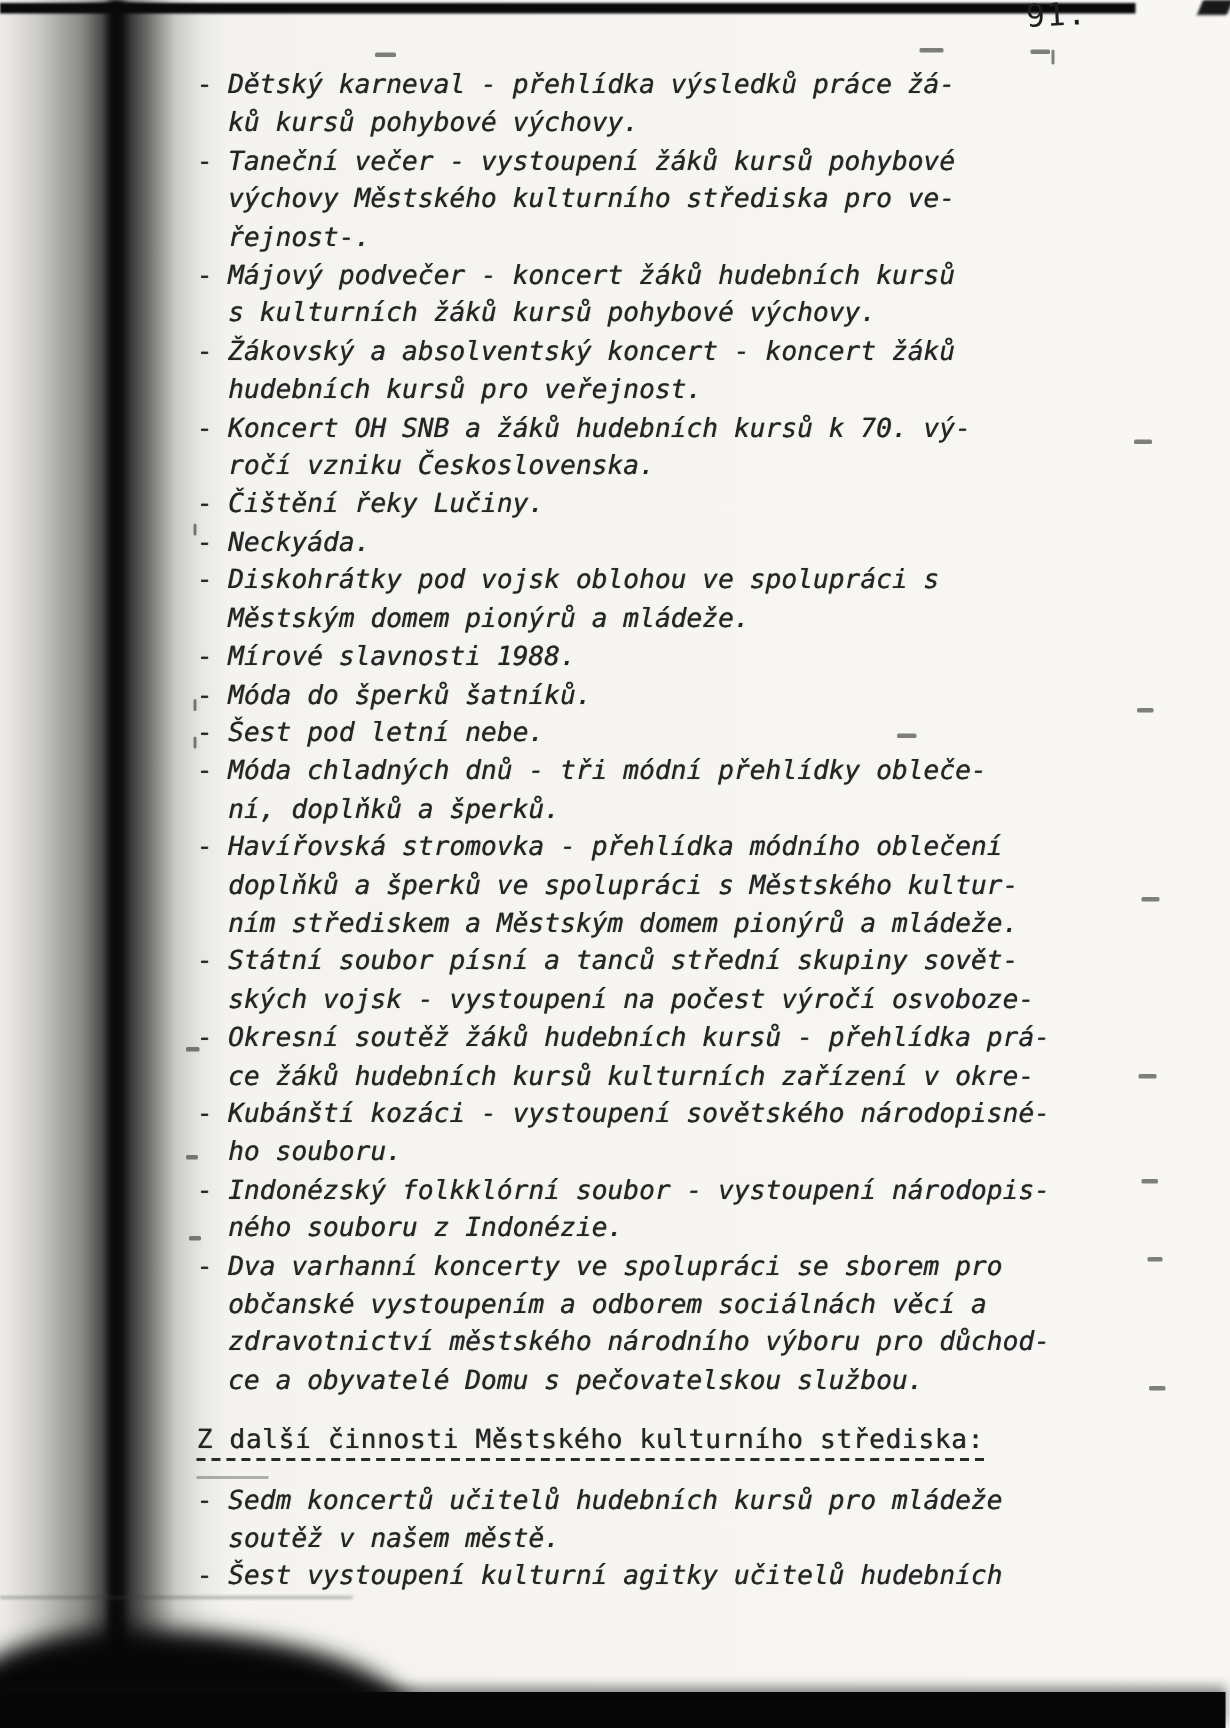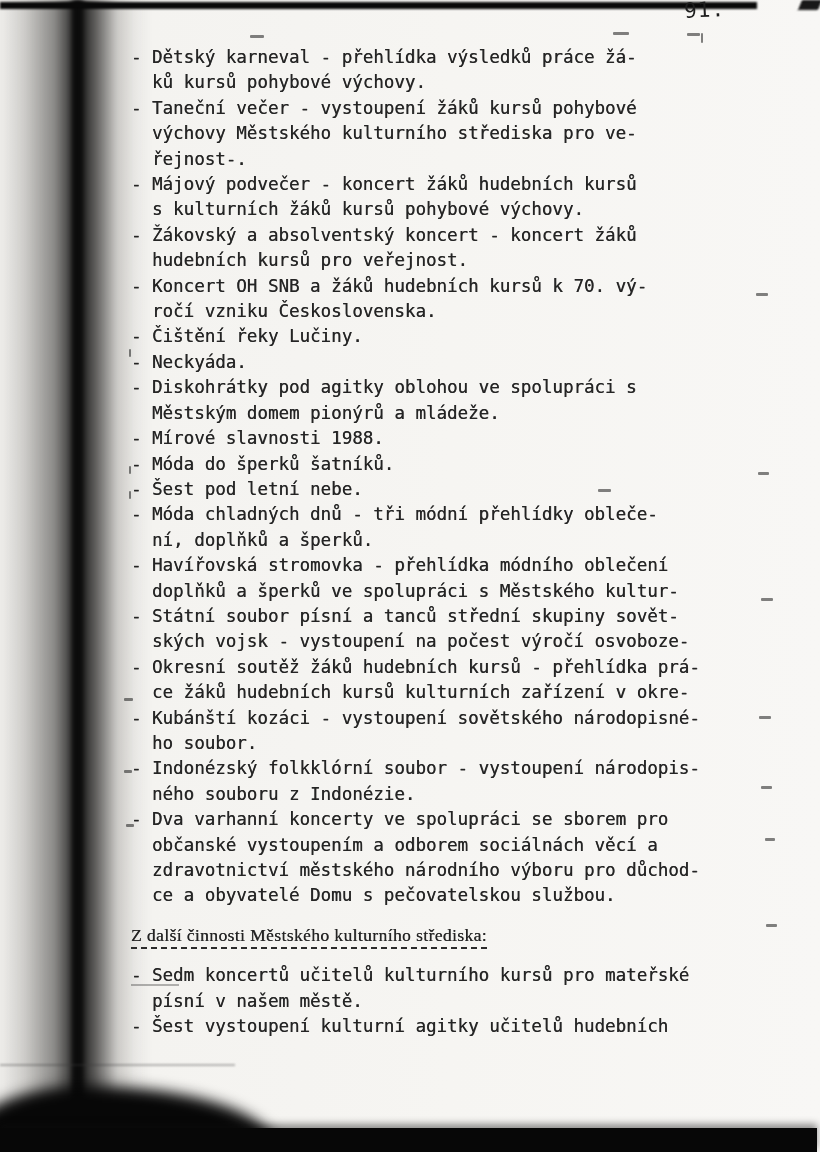--- a/index.html
+++ b/index.html
@@ -33,23 +33,23 @@
   
   .page-number{position:absolute;left:684px;top:-2px;font-size:21px;color:#1e1e1e;letter-spacing:1px;transform:rotate(-3deg);}
   
   .text-block{
     position:absolute;left:131px;top:45px;width:660px;
     color:#242424;font-size:17.5px;line-height:25.4px;
     text-shadow:0.3px 0.3px 0.5px rgba(25,25,25,0.75);
   }
   .item{position:relative;padding-left:21px;}
   .bullet{position:absolute;left:0;top:0;}
-  .line{white-space:pre;}
+  .line{white-space:pre;font-style:italic;}
   .heading-wrap{margin-top:14px;margin-bottom:15px;}
-  .heading-text{border-bottom:2.5px dashed #2b2b2b;padding-bottom:2px;letter-spacing:0.4px;font-family:Liberation Serif, serif;}
+  .heading-text{border-bottom:2.5px dashed #2b2b2b;padding-bottom:2px;letter-spacing:0.4px;}
   .heading-ghost{position:absolute;left:131px;top:984px;width:48px;height:2px;background:rgba(45,45,45,0.35);}
   
   .mark{position:absolute;background:rgba(40,40,40,0.58);border-radius:1px;}
 </style>
 </head>
 <body>
 
 <div class="page">
 
   <div class="binding"></div>
@@ -93,21 +93,21 @@
         <div class="item">
           <span class="bullet">-</span>
           <div class="line">Čištění řeky Lučiny.</div>
         </div>
         <div class="item">
           <span class="bullet">-</span>
           <div class="line">Neckyáda.</div>
         </div>
         <div class="item">
           <span class="bullet">-</span>
-          <div class="line">Diskohrátky pod agitky oblohou ve spolupráci s</div>
+          <div class="line">Diskohrátky pod vojsk oblohou ve spolupráci s</div>
           <div class="line">Městským domem pionýrů a mládeže.</div>
         </div>
         <div class="item">
           <span class="bullet">-</span>
           <div class="line">Mírové slavnosti 1988.</div>
         </div>
         <div class="item">
           <span class="bullet">-</span>
           <div class="line">Móda do šperků šatníků.</div>
         </div>
@@ -117,57 +117,58 @@
         </div>
         <div class="item">
           <span class="bullet">-</span>
           <div class="line">Móda chladných dnů - tři módní přehlídky obleče-</div>
           <div class="line">ní, doplňků a šperků.</div>
         </div>
         <div class="item">
           <span class="bullet">-</span>
           <div class="line">Havířovská stromovka - přehlídka módního oblečení</div>
           <div class="line">doplňků a šperků ve spolupráci s Městského kultur-</div>
+          <div class="line">ním střediskem a Městským domem pionýrů a mládeže.</div>
         </div>
         <div class="item">
           <span class="bullet">-</span>
           <div class="line">Státní soubor písní a tanců střední skupiny sovět-</div>
           <div class="line">ských vojsk - vystoupení na počest výročí osvoboze-</div>
         </div>
         <div class="item">
           <span class="bullet">-</span>
           <div class="line">Okresní soutěž žáků hudebních kursů - přehlídka prá-</div>
           <div class="line">ce žáků hudebních kursů kulturních zařízení v okre-</div>
         </div>
         <div class="item">
           <span class="bullet">-</span>
           <div class="line">Kubánští kozáci - vystoupení sovětského národopisné-</div>
-          <div class="line">ho soubor.</div>
+          <div class="line">ho souboru.</div>
         </div>
         <div class="item">
           <span class="bullet">-</span>
           <div class="line">Indonézský folkklórní soubor - vystoupení národopis-</div>
           <div class="line">ného souboru z Indonézie.</div>
         </div>
         <div class="item">
           <span class="bullet">-</span>
           <div class="line">Dva varhanní koncerty ve spolupráci se sborem pro</div>
           <div class="line">občanské vystoupením a odborem sociálnách věcí a</div>
           <div class="line">zdravotnictví městského národního výboru pro důchod-</div>
           <div class="line">ce a obyvatelé Domu s pečovatelskou službou.</div>
         </div>
       </div>
     <div class="heading-wrap">
       <span class="heading-text">Z další činnosti Městského kulturního střediska:</span>
     </div>
     <div id="section-event-list">
         <div class="item">
           <span class="bullet">-</span>
-          <div class="line">Sedm koncertů učitelů kulturního kursů pro mateřské</div>
-          <div class="line">písní v našem městě.</div>
+          <div class="line">Sedm koncertů učitelů hudebních kursů pro mládeže</div>
+          <div class="line">soutěž v našem městě.</div>
         </div>
         <div class="item">
           <span class="bullet">-</span>
           <div class="line">Šest vystoupení kulturní agitky učitelů hudebních</div>
         </div>
       </div>
   </div>
 
   <div class="heading-ghost"></div>
 

